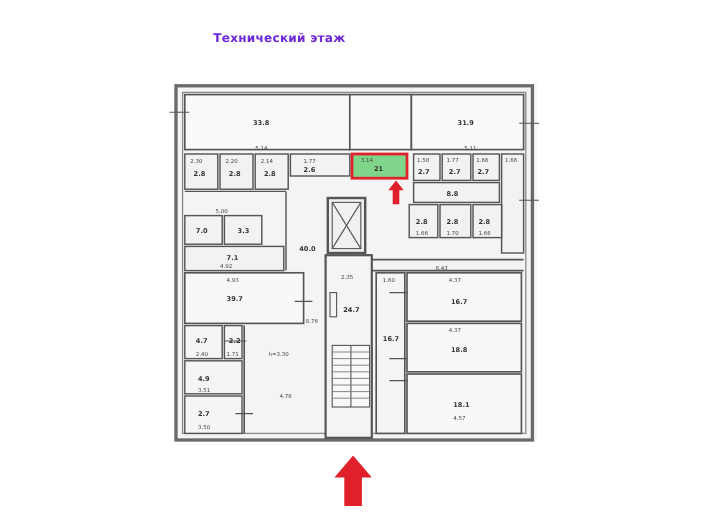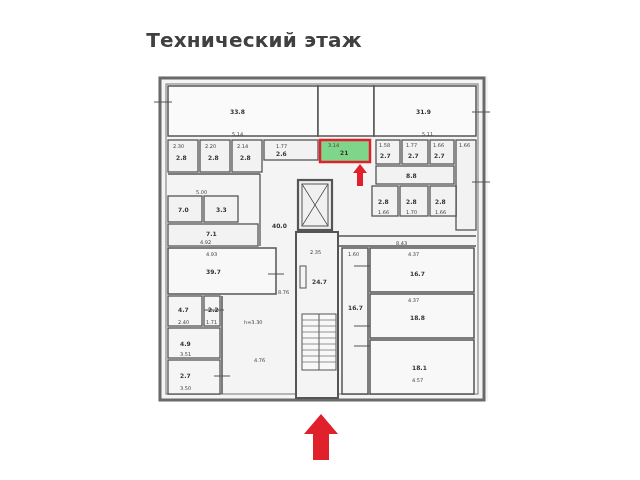--- a/index.html
+++ b/index.html
@@ -1,17 +1,17 @@
 <!DOCTYPE html>
 <html><head>
   <meta charset="utf-8">
   <style>
     html, body { margin:0; padding:0; background:#ffffff; }
     body { width:640px; height:480px; position:relative; overflow:hidden; font-family:"DejaVu Sans", sans-serif; }
-    .title { position:absolute; left:0; width:508px; top:28px; text-align:center; font-family:"DejaVu Sans", sans-serif; font-weight:bold; font-size:20px; color:#404040; letter-spacing:0.2px; }
+    .title { position:absolute; left:0; width:508px; top:28px; text-align:center; font-family:"DejaVu Sans", sans-serif; font-weight:bold; font-size:11px; color:#6d28d9; letter-spacing:0.2px; }
     .plan { position:absolute; left:150px; top:70px; width:345px; height:335px; }
     .plan svg { display:block; }
     .lbl { font-family:"DejaVu Sans", sans-serif; font-size:5px; fill:#444; }
     .lblb { font-family:"DejaVu Sans", sans-serif; font-size:6px; fill:#333; font-weight:bold; }
     .arrow-bottom { position:absolute; left:304px; top:414px; width:34px; height:46px; }
     .arrow-small { position:absolute; left:353px; top:164px; width:14px; height:22px; }
   </style>
 </head>
 <body>
 

